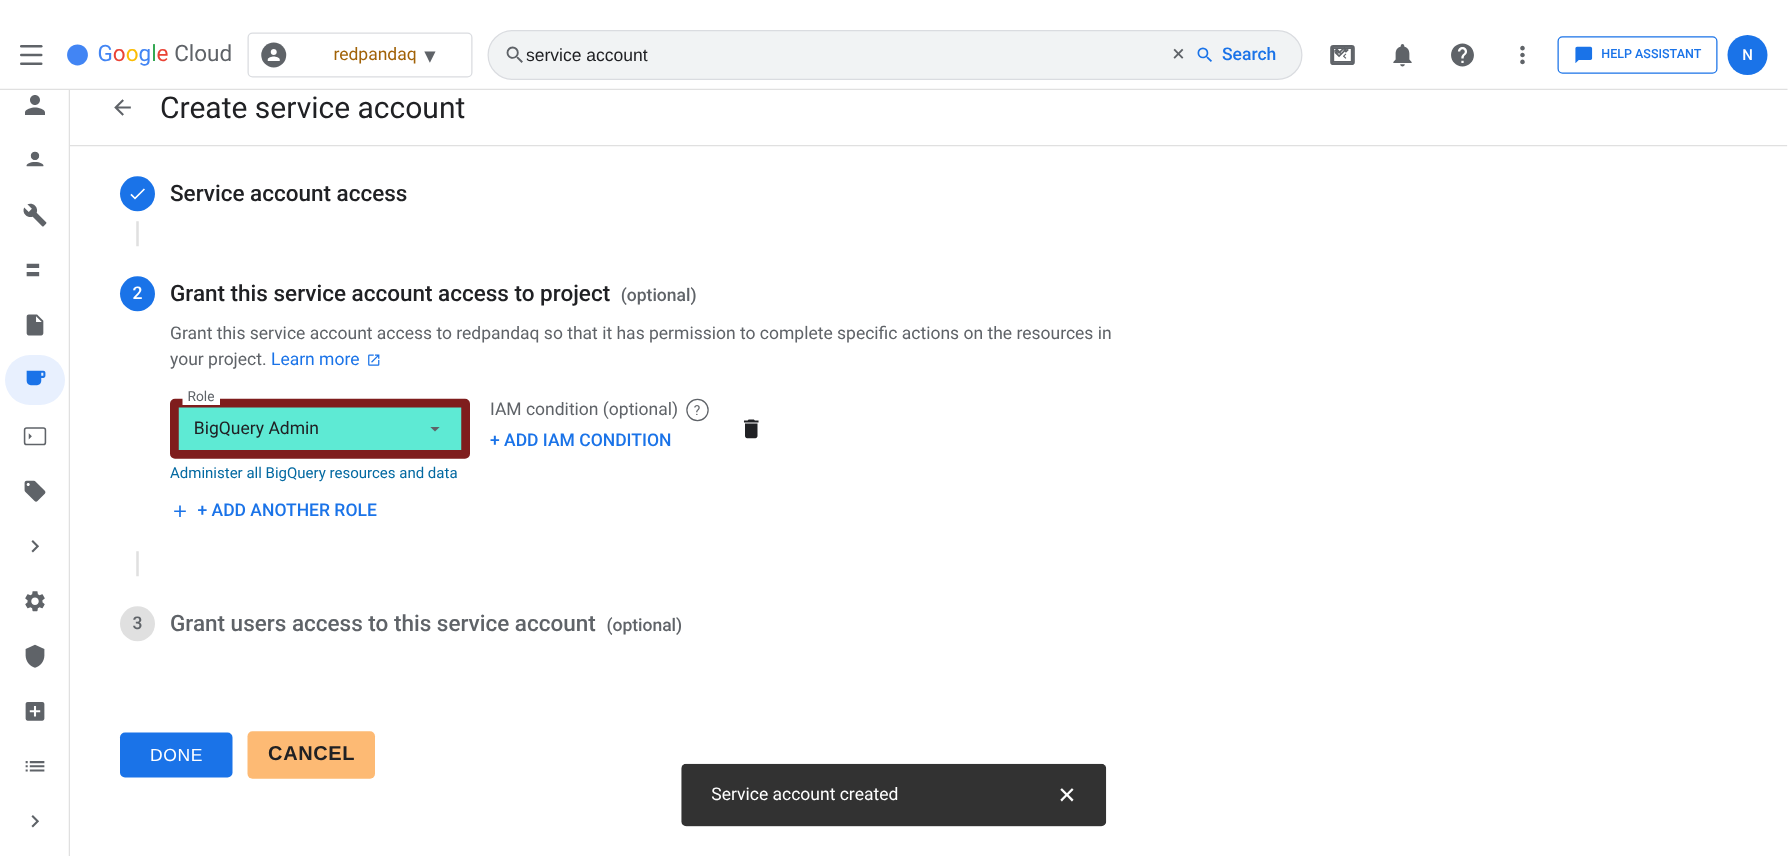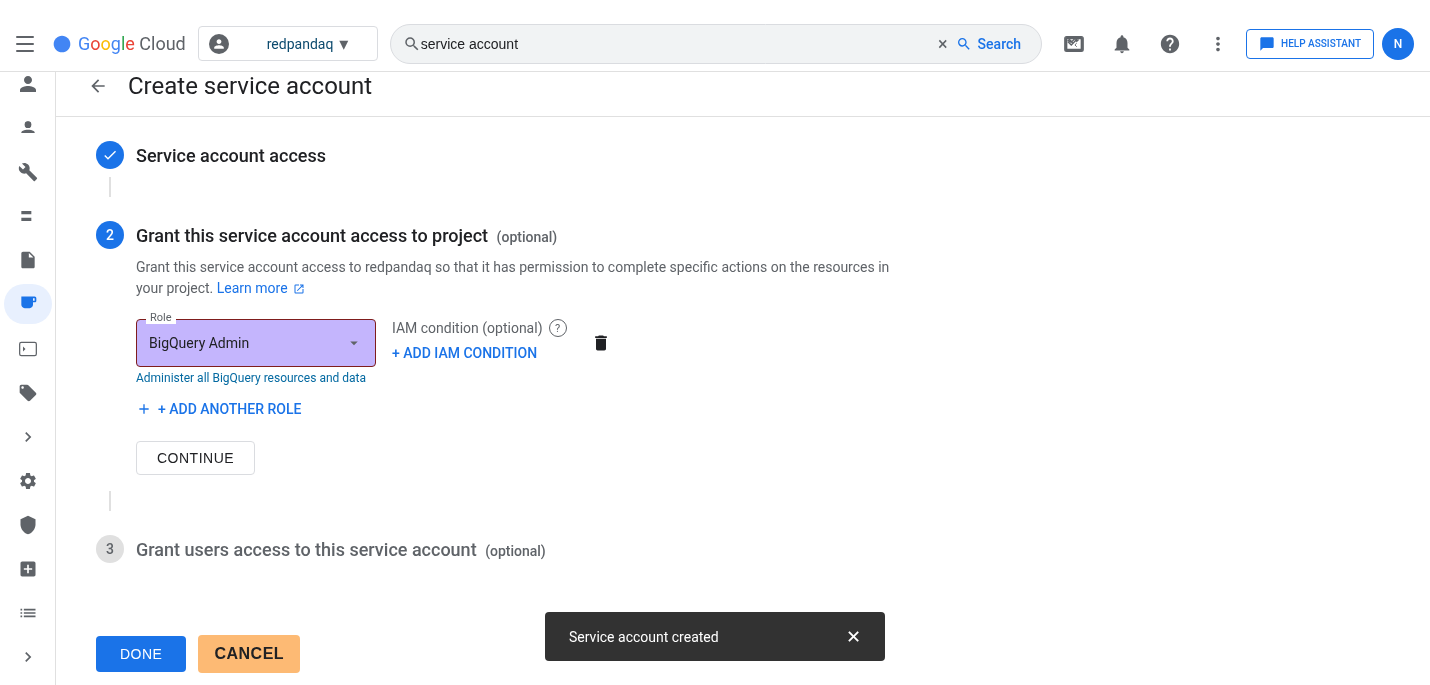--- a/index.html
+++ b/index.html
@@ -19,21 +19,21 @@
     .logo-google span.o1 { color: #ea4335; }
     .logo-google span.o2 { color: #fbbc04; }
     .logo-google span.g2 { color: #4285f4; }
     .logo-google span.l { color: #34a853; }
     .logo-google span.e { color: #ea4335; }
     .project-selector {
       display: flex; align-items: center; gap: 6px; border: 1px solid #dadce0; border-radius: 4px;
       padding: 6px 10px; cursor: pointer; min-width: 180px;
     }
     .project-avatar { width: 20px; height: 20px; background: #5f6368; border-radius: 50%; display: flex; align-items: center; justify-content: center; }
-    .project-name { font-size: 14px; color: #0c4a6e; padding-left: 32px; }
+    .project-name { font-size: 14px; color: #a16207; padding-left: 32px; }
     .dropdown-icon { color: #5f6368; font-size: 18px; }
     .search-bar {
       flex: 1; max-width: 660px; display: flex; align-items: center; border: 1px solid #dadce0; border-radius: 24px;
       padding: 0 12px; height: 40px; background: #f1f3f4;
     }
     .search-bar input { flex: 1; border: none; background: transparent; outline: none; font-size: 14px; color: #202124; }
     .search-clear { cursor: pointer; color: #5f6368; font-size: 18px; }
     .search-btn { display: flex; align-items: center; gap: 6px; color: #1a73e8; font-size: 14px; font-weight: 500; cursor: pointer; padding: 0 8px; }
     .topbar-right { display: flex; align-items: center; gap: 8px; margin-left: auto; }
     .icon-btn { width: 40px; height: 40px; display: flex; align-items: center; justify-content: center; cursor: pointer; border-radius: 50%; color: #5f6368; font-size: 20px; }
@@ -94,22 +94,22 @@
     .step-body { margin-left: 40px; }
     .step-description { font-size: 14px; color: #5f6368; margin-bottom: 20px; line-height: 1.5; }
     .step-description a { color: #1a73e8; text-decoration: none; }
 
     
     .role-row { display: flex; align-items: flex-start; gap: 16px; margin-bottom: 8px; }
     .role-select-wrapper { position: relative; }
     .role-select-label { position: absolute; top: -8px; left: 10px; background: #fff; padding: 0 4px; font-size: 11px; color: #5f6368; z-index: 1; }
     .role-select {
       display: flex; align-items: center; justify-content: space-between;
-      width: 240px; height: 48px; border: 1px solid #7f1d1d; border-radius: 4px;
-      padding: 0 12px; cursor: pointer; background: #c4b5fd;
+      width: 240px; height: 48px; border: 7px solid #7f1d1d; border-radius: 4px;
+      padding: 0 12px; cursor: pointer; background: #5eead4;
     }
     .role-select-text { font-size: 14px; color: #202124; }
     .iam-condition-col { display: flex; flex-direction: column; }
     .iam-label-row { display: flex; align-items: center; gap: 6px; margin-bottom: 8px; }
     .iam-label { font-size: 14px; color: #5f6368; }
     .iam-help { width: 18px; height: 18px; border-radius: 50%; border: 1px solid #5f6368; display: flex; align-items: center; justify-content: center; font-size: 11px; color: #5f6368; cursor: pointer; }
     .add-iam-btn { display: flex; align-items: center; gap: 4px; color: #1a73e8; font-size: 14px; cursor: pointer; font-weight: 500; }
     .delete-btn { width: 36px; height: 36px; display: flex; align-items: center; justify-content: center; cursor: pointer; color: #202124; margin-top: 6px; }
     .role-description { font-size: 12px; color: #0369a1; margin-top: 4px; }
 
@@ -384,21 +384,20 @@
 
           
           <div class="add-role-btn">
             <svg width="16" height="16" viewBox="0 0 24 24" fill="#1a73e8">
                 <path d="M19 13h-6v6h-2v-6H5v-2h6V5h2v6h6v2z"></path>
               </svg>
             <span>+ ADD ANOTHER ROLE</span>
           </div>
 
           
-          <button class="continue-btn">CONTINUE</button>
         </div>
 
         <div class="step-divider" style="margin-top:16px;"></div>
       </div>
 
       <div class="step-section">
         <div class="step3-header step-header">
           <div class="step-badge upcoming">3</div>
           <span class="step-title muted">
             <span>Grant users access to this service account</span>

